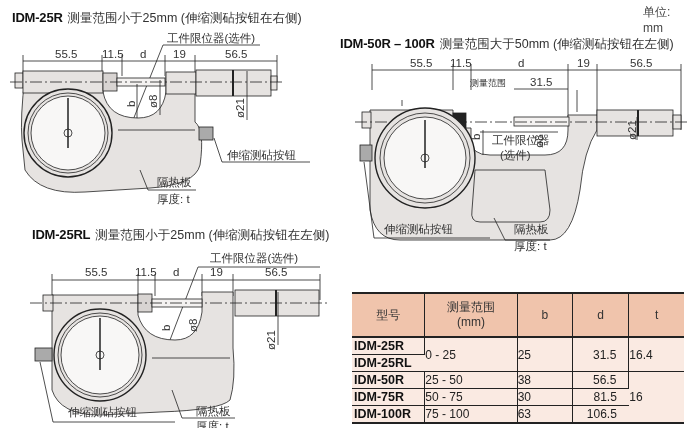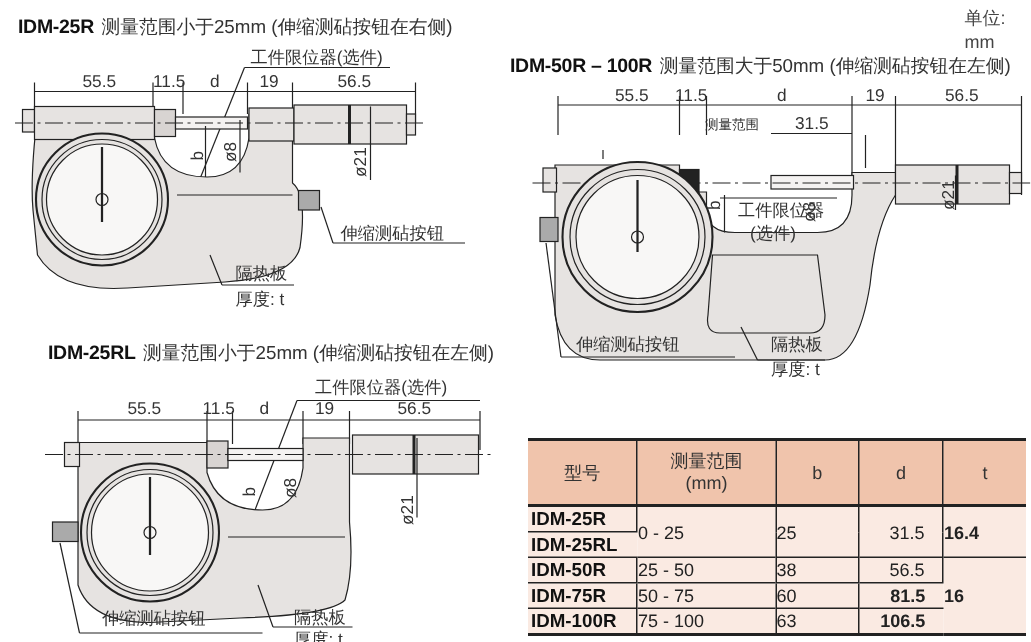--- a/index.html
+++ b/index.html
@@ -7,21 +7,21 @@
   .abs{position:absolute;}
   .title{font-size:12.5px;white-space:nowrap;color:#333;}
   .title b{font-weight:bold;color:#111;font-size:13px;margin-right:5px;letter-spacing:-0.2px;}
   .unit{font-size:12px;color:#444;}
   svg text{font-family:"Liberation Sans","DejaVu Sans",sans-serif;}
   .spec{position:absolute;left:352px;top:292px;border-collapse:collapse;font-size:12px;width:332px;}
   .spec th{background:#f0c4ac;font-weight:normal;color:#333;height:40px;border-right:1px solid #222;text-align:center;line-height:15px;}
   .spec th:last-child{border-right:none;}
   .spec thead tr{border-top:2px solid #222;border-bottom:2px solid #222;}
   .spec td{background:#faeae2;border-right:1px solid #222;height:16px;padding:0;line-height:16px;}
-  .spec td:last-child{border-right:none;font-weight:bold;}
+  .spec td:last-child{border-right:none;}
   .spec td.model{text-align:left;font-weight:bold;color:#111;padding-left:2px;font-size:12.5px;}
   .spec td.r{text-align:right;padding-right:12px;}
   .spec tbody tr{border-top:1px solid #222;}
   .spec tbody tr:last-child{border-bottom:2px solid #222;margin-top:19px;}
 </style>
 </head>
 <body>
 
 <div class="abs unit" style="left:628px;top:4px;margin-left:15px;">单位: mm</div>
 
@@ -224,21 +224,21 @@
     <tr>
       <td class="model">IDM-50R</td>
       <td>25 - 50</td>
       <td>38</td>
       <td class="r">56.5</td>
       <td rowspan="3">16</td>
     </tr>
     <tr>
       <td class="model">IDM-75R</td>
       <td>50 - 75</td>
-      <td>60</td>
+      <td>30</td>
       <td class="r">81.5</td>
     </tr>
     <tr>
       <td class="model">IDM-100R</td>
       <td>75 - 100</td>
       <td>63</td>
       <td class="r">106.5</td>
     </tr>
   </tbody>
 </table>

